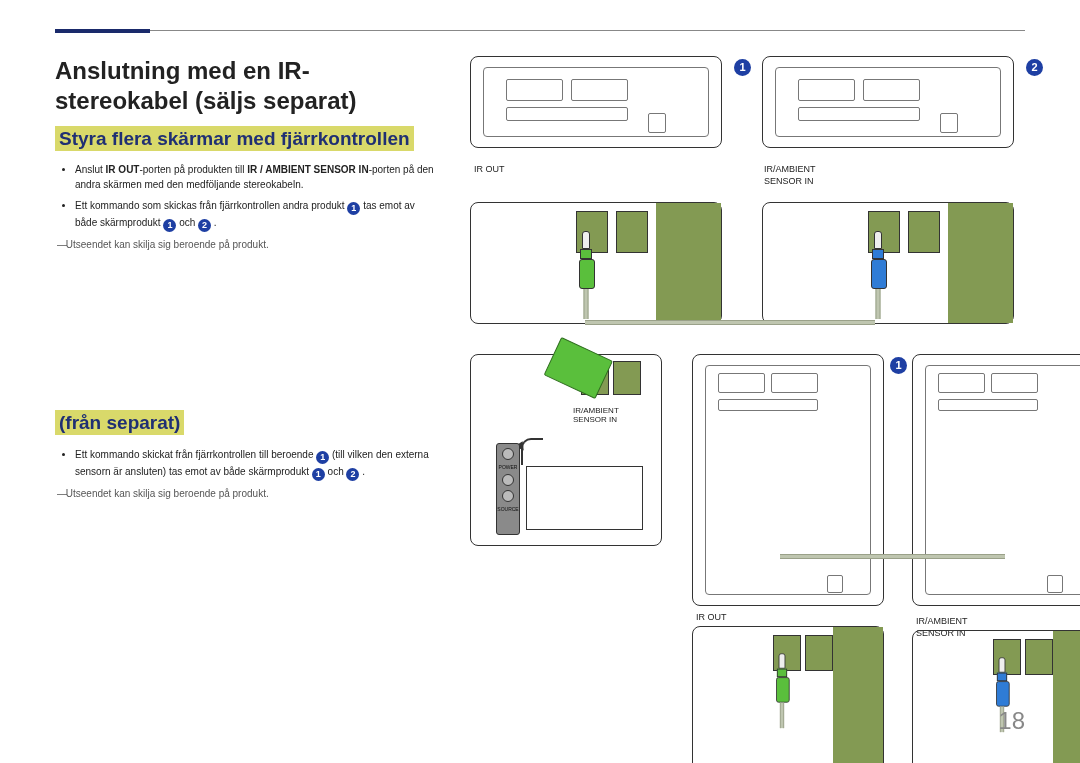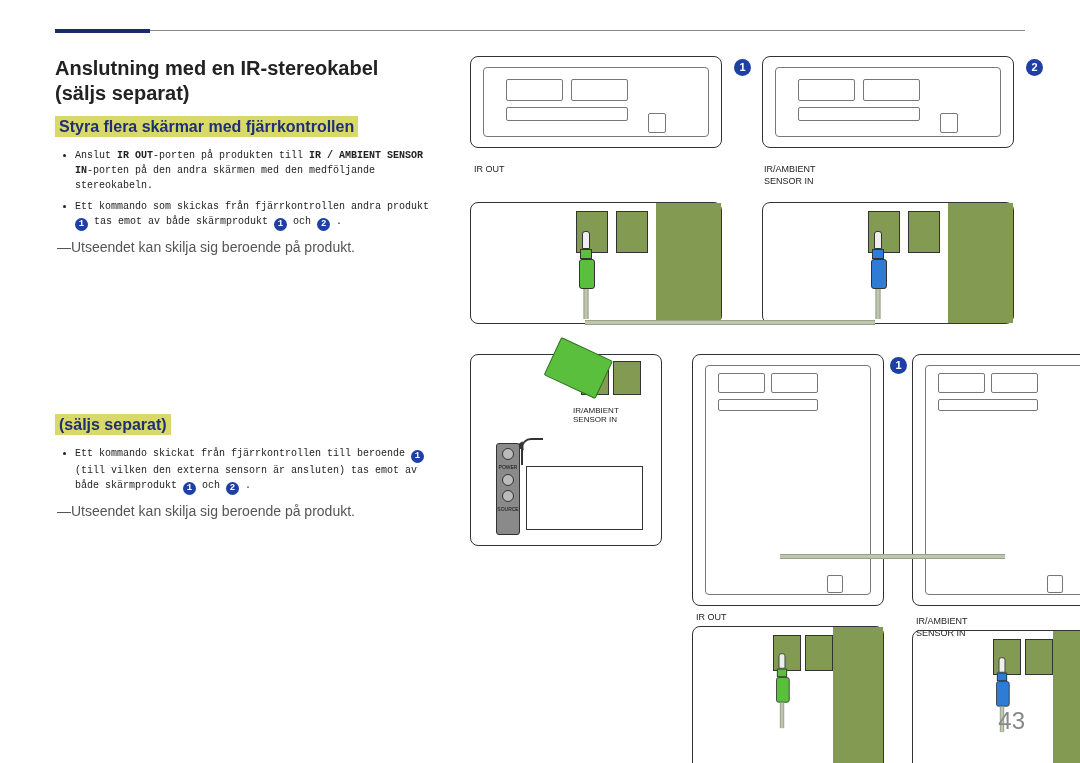--- a/index.html
+++ b/index.html
@@ -41,53 +41,52 @@
     width: 380px;
     flex: 0 0 380px;
     font-size: 10.5px;
     line-height: 1.45;
   }
   .right-col {
     flex: 1;
     position: relative;
   }
   h1.title {
-    font-size: 20px;
+    font-size: 24px;
     font-weight: 600;
     margin: 0 0 8px 0;
     line-height: 1.25;
     color: #222;
   }
   .lede {
     font-size: 10px;
     color: #444;
     margin-bottom: 18px;
   }
   .section-hilite {
     display: inline;
     background: #d9d96a;
     padding: 2px 4px;
-    font-size: 16px;
+    font-size: 19px;
     font-weight: 600;
     color: #1f2f73;
     line-height: 1.6;
     box-decoration-break: clone;
   }
   ul.bullets {
     margin: 8px 0 6px 0;
     padding-left: 20px;
-    font-family: Liberation Mono, monospace;
   }
   ul.bullets li {
     margin-bottom: 6px;
     font-size: 10px;
     line-height: 1.5;
   }
   .footnote {
-    font-size: 14px;
+    font-size: 10px;
     color: #555;
     margin-left: 2px;
   }
   .footnote::before { content: "― "; letter-spacing: -2px; }
   .b { font-weight: 700; }
   .numcircle {
     display: inline-flex;
     align-items: center;
     justify-content: center;
     width: 13px; height: 13px;
@@ -331,21 +330,21 @@
             <span> .</span>
           </li>
         </ul>
         <div class="footnote">Utseendet kan skilja sig beroende på produkt.</div>
       </div>
 
       <div class="spacer-lg"></div>
 
       <div>
         <br>
-        <span class="section-hilite">(säljs separat)</span>
+        <span class="section-hilite">(från separat)</span>
         <ul class="bullets">
           <li>
             <span>Ett kommando skickat från fjärrkontrollen till beroende </span>
             <span class="numcircle">1</span>
             <span> (till vilken den externa sensorn är ansluten) tas emot av både skärmprodukt </span>
             <span class="numcircle">1</span>
             <span> och </span>
             <span class="numcircle">2</span>
             <span> .</span>
           </li>
@@ -482,14 +481,14 @@
             </div>
           </div>
         </div>
 
         <div class="cable-bridge" style="left:310px; top:200px; width:225px;"></div>
       </div>
 
     </div>
   </div>
 
-  <div class="page-number">43</div>
+  <div class="page-number">18</div>
 </div>
 
 </body></html>

